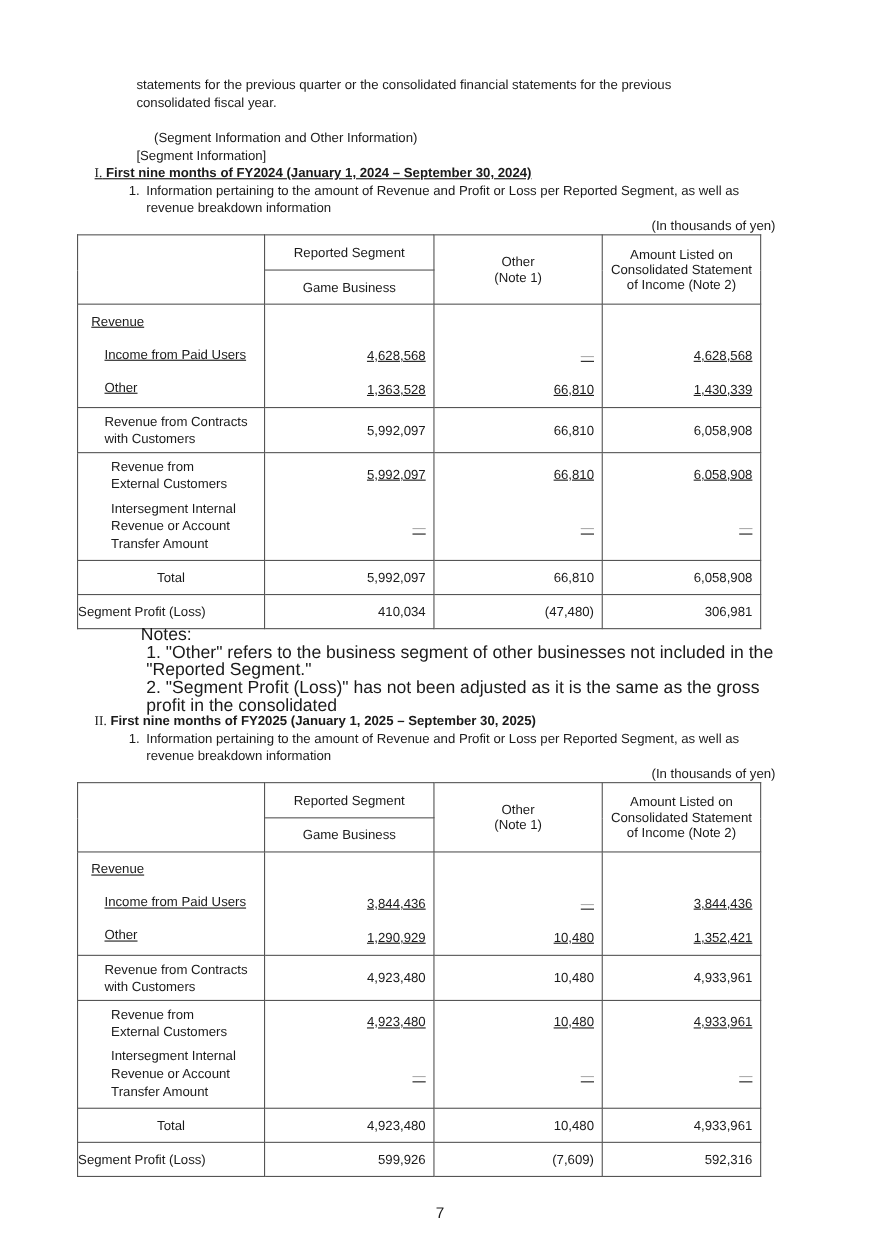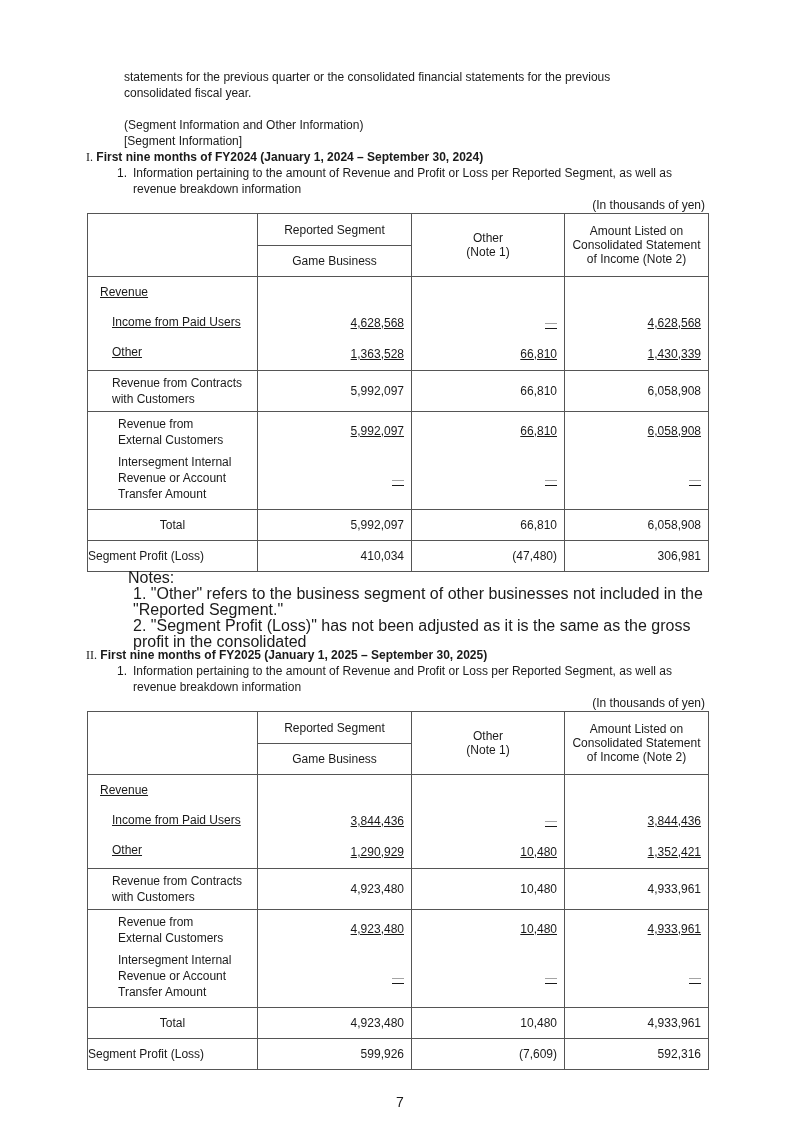--- a/index.html
+++ b/index.html
@@ -2,40 +2,40 @@
 <html><head>
 <meta charset="utf-8">
 <style>
   html, body { margin:0; padding:0; background:#ffffff; }
   body { width:800px; height:1131px; position:relative; font-family:"Liberation Sans", sans-serif; color:#1a1a1a; font-size:12px; }
   .abs { position:absolute; }
   .p { line-height:16px; }
   .justify { text-align:justify; text-align-last:left; }
   .bold { font-weight:bold; }
   .roman { font-family:"Liberation Serif", serif; font-weight:normal; }
-  table.seg { position:absolute; left:87px; width:621px; border-collapse:collapse; font-size:12px; table-layout:fixed; }
+  table.seg { position:absolute; left:70px; width:621px; border-collapse:collapse; font-size:12px; table-layout:fixed; }
   table.seg td { border:1px solid #555; padding:0; vertical-align:middle; }
   table.seg td.num { text-align:right; padding-right:7px; }
   table.seg td.ctr { text-align:center; }
   .lbl { padding-left:12px; }
   .cell-stack { display:flex; flex-direction:column;text-decoration:underline; }
   .cell-stack > div { display:flex; align-items:center; }
   .num-stack > div { justify-content:flex-end; padding-right:7px; }
   .dash { color:#999; }
   .notes { font-size:16px; line-height:16px; }
 </style>
 </head>
 <body>
 
 <div class="abs p justify" style="left:124px; top:69px; width:555px;">statements for the previous quarter or the consolidated financial statements for the previous</div>
 <div class="abs p" style="left:124px; top:85px;">consolidated fiscal year.</div>
-<div class="abs p" style="left:124px; top:117px;">(Segment Information and Other Information)</div>
+<div class="abs p" style="left:140px; top:117px;">(Segment Information and Other Information)</div>
 <div class="abs p" style="left:124px; top:133px;">[Segment Information]</div>
 
-<div class="abs p bold" style="left:86px; top:149px;">
+<div class="abs p bold" style="left:86px; top:149px;text-decoration:underline;">
   <span class="roman">I.</span>
   <span>First nine months of FY2024 (January 1, 2024 – September 30, 2024)</span>
 </div>
 <div class="abs p" style="left:117px; top:165px;">1.</div>
 <div class="abs p" style="left:133px; top:165px;">Information pertaining to the amount of Revenue and Profit or Loss per Reported Segment, as well as</div>
 <div class="abs p" style="left:133px; top:181px;">revenue breakdown information</div>
 <div class="abs p" style="right:95px; top:197px;">(In thousands of yen)</div>
 
 <table class="seg" style="top:213px;">
   <colgroup>

